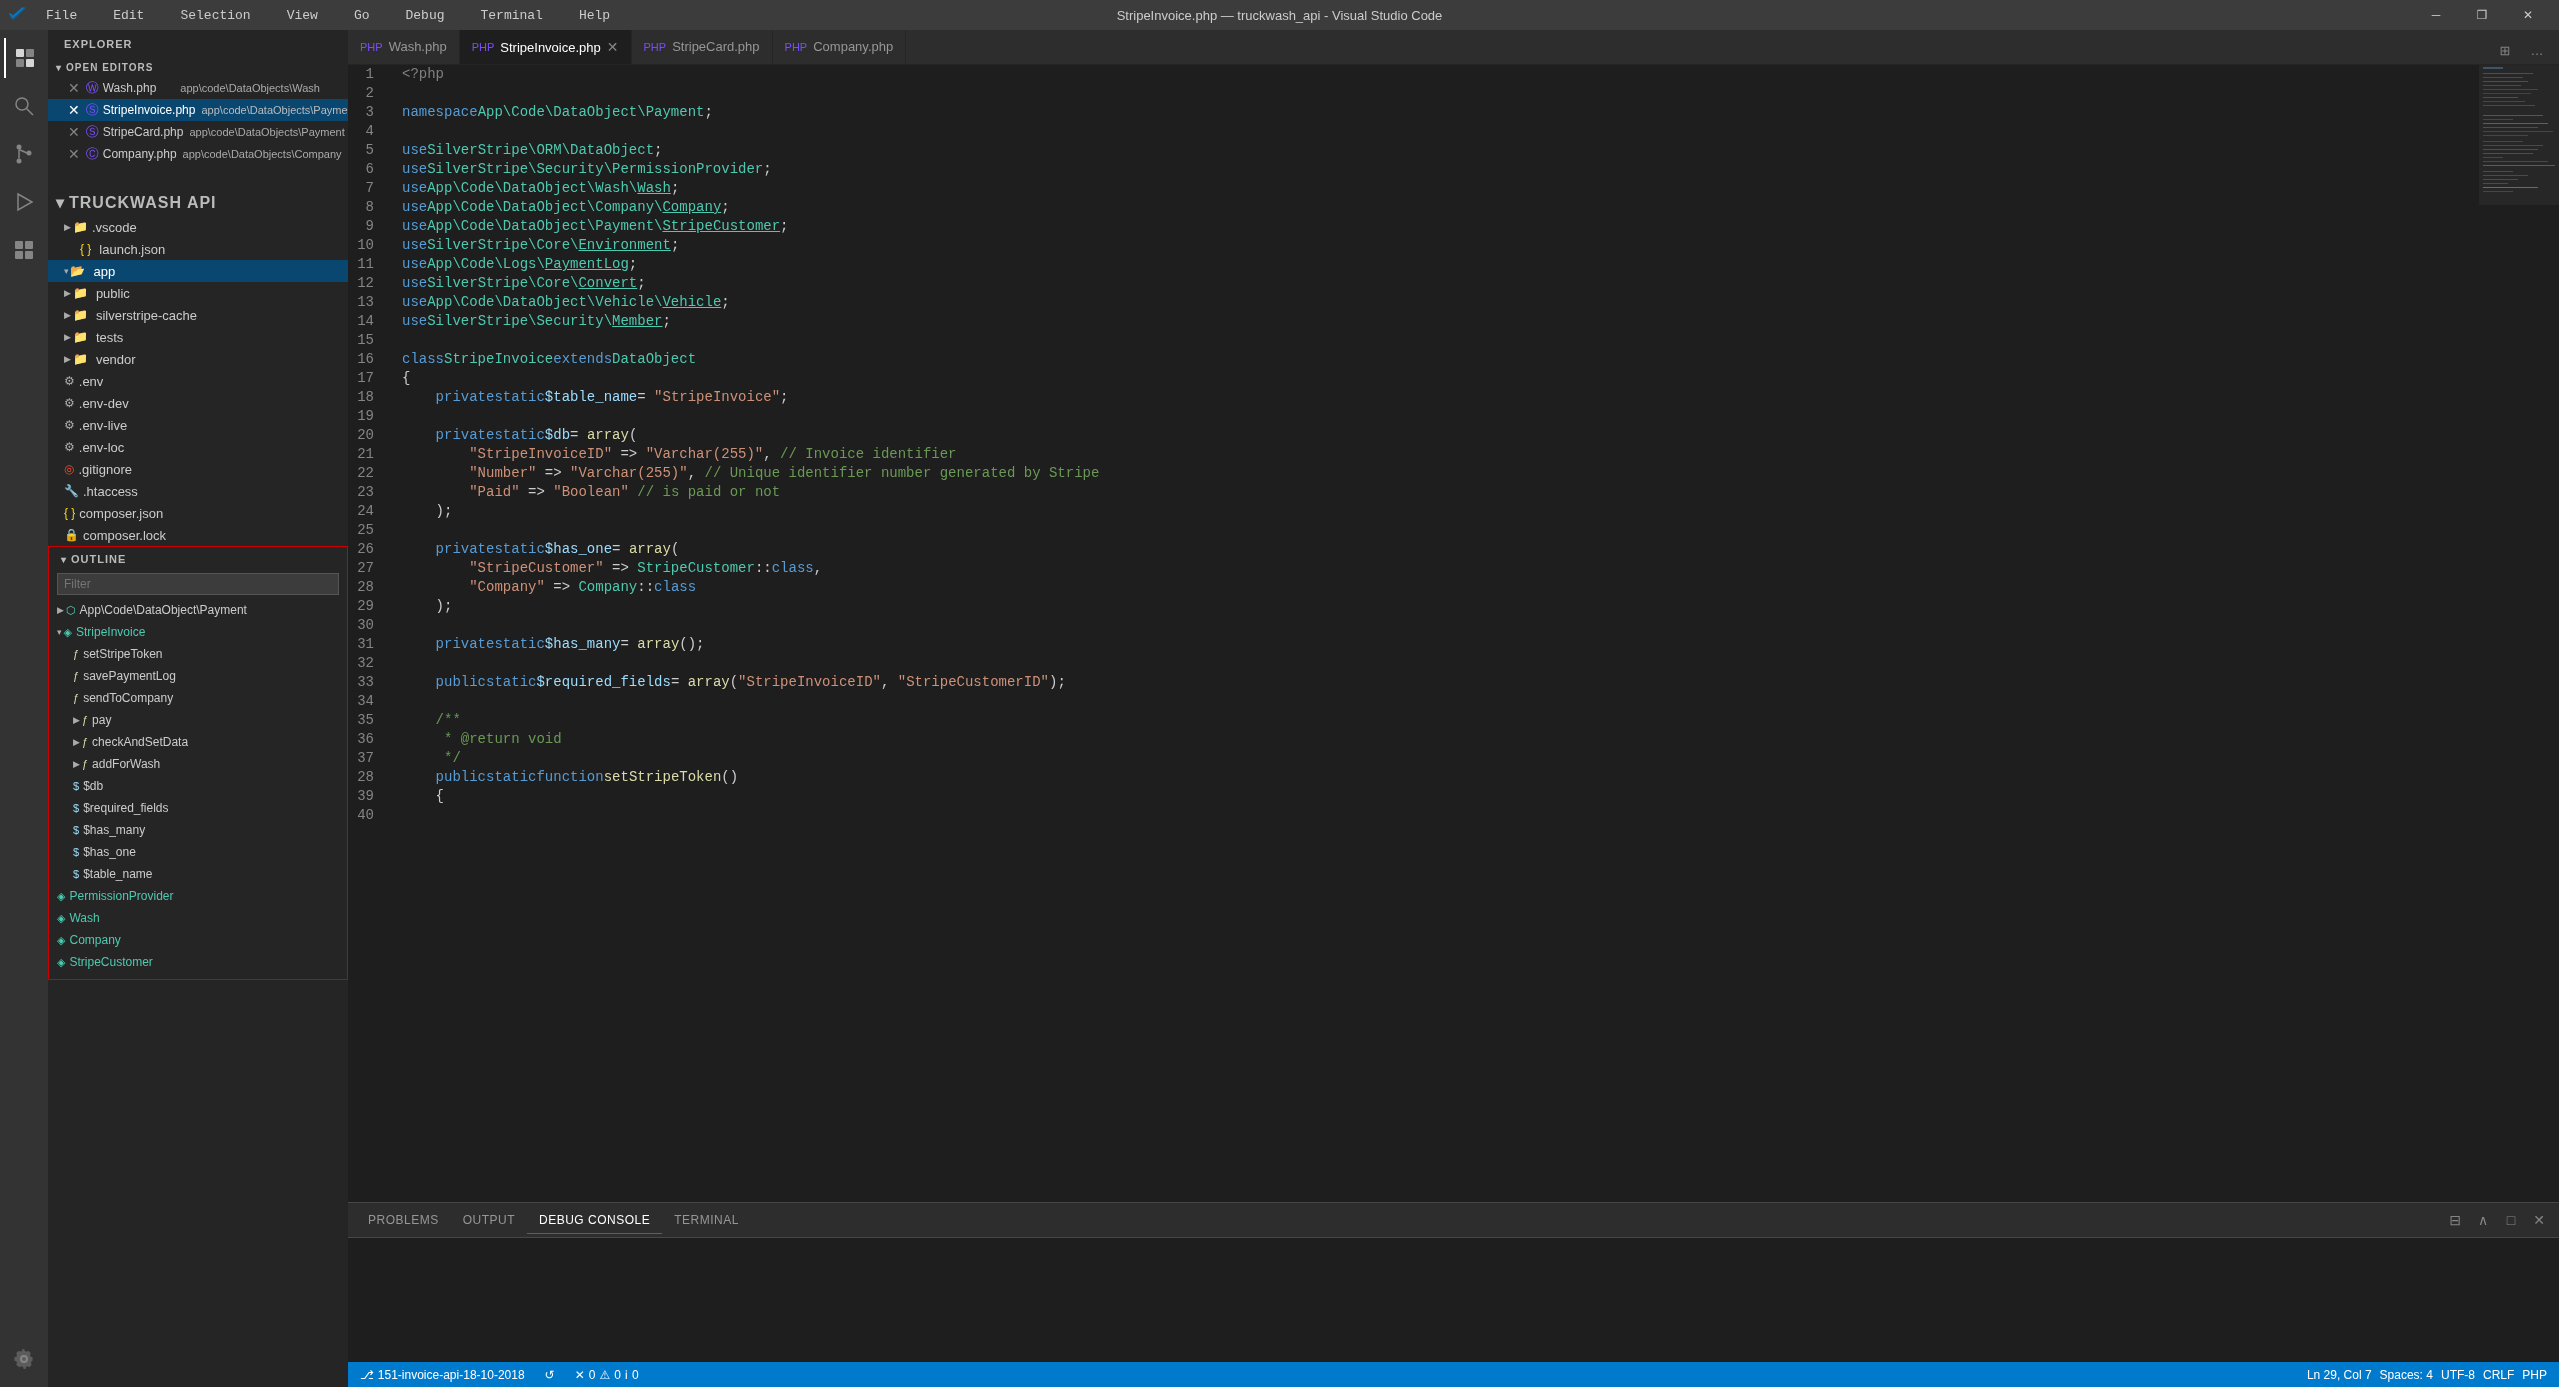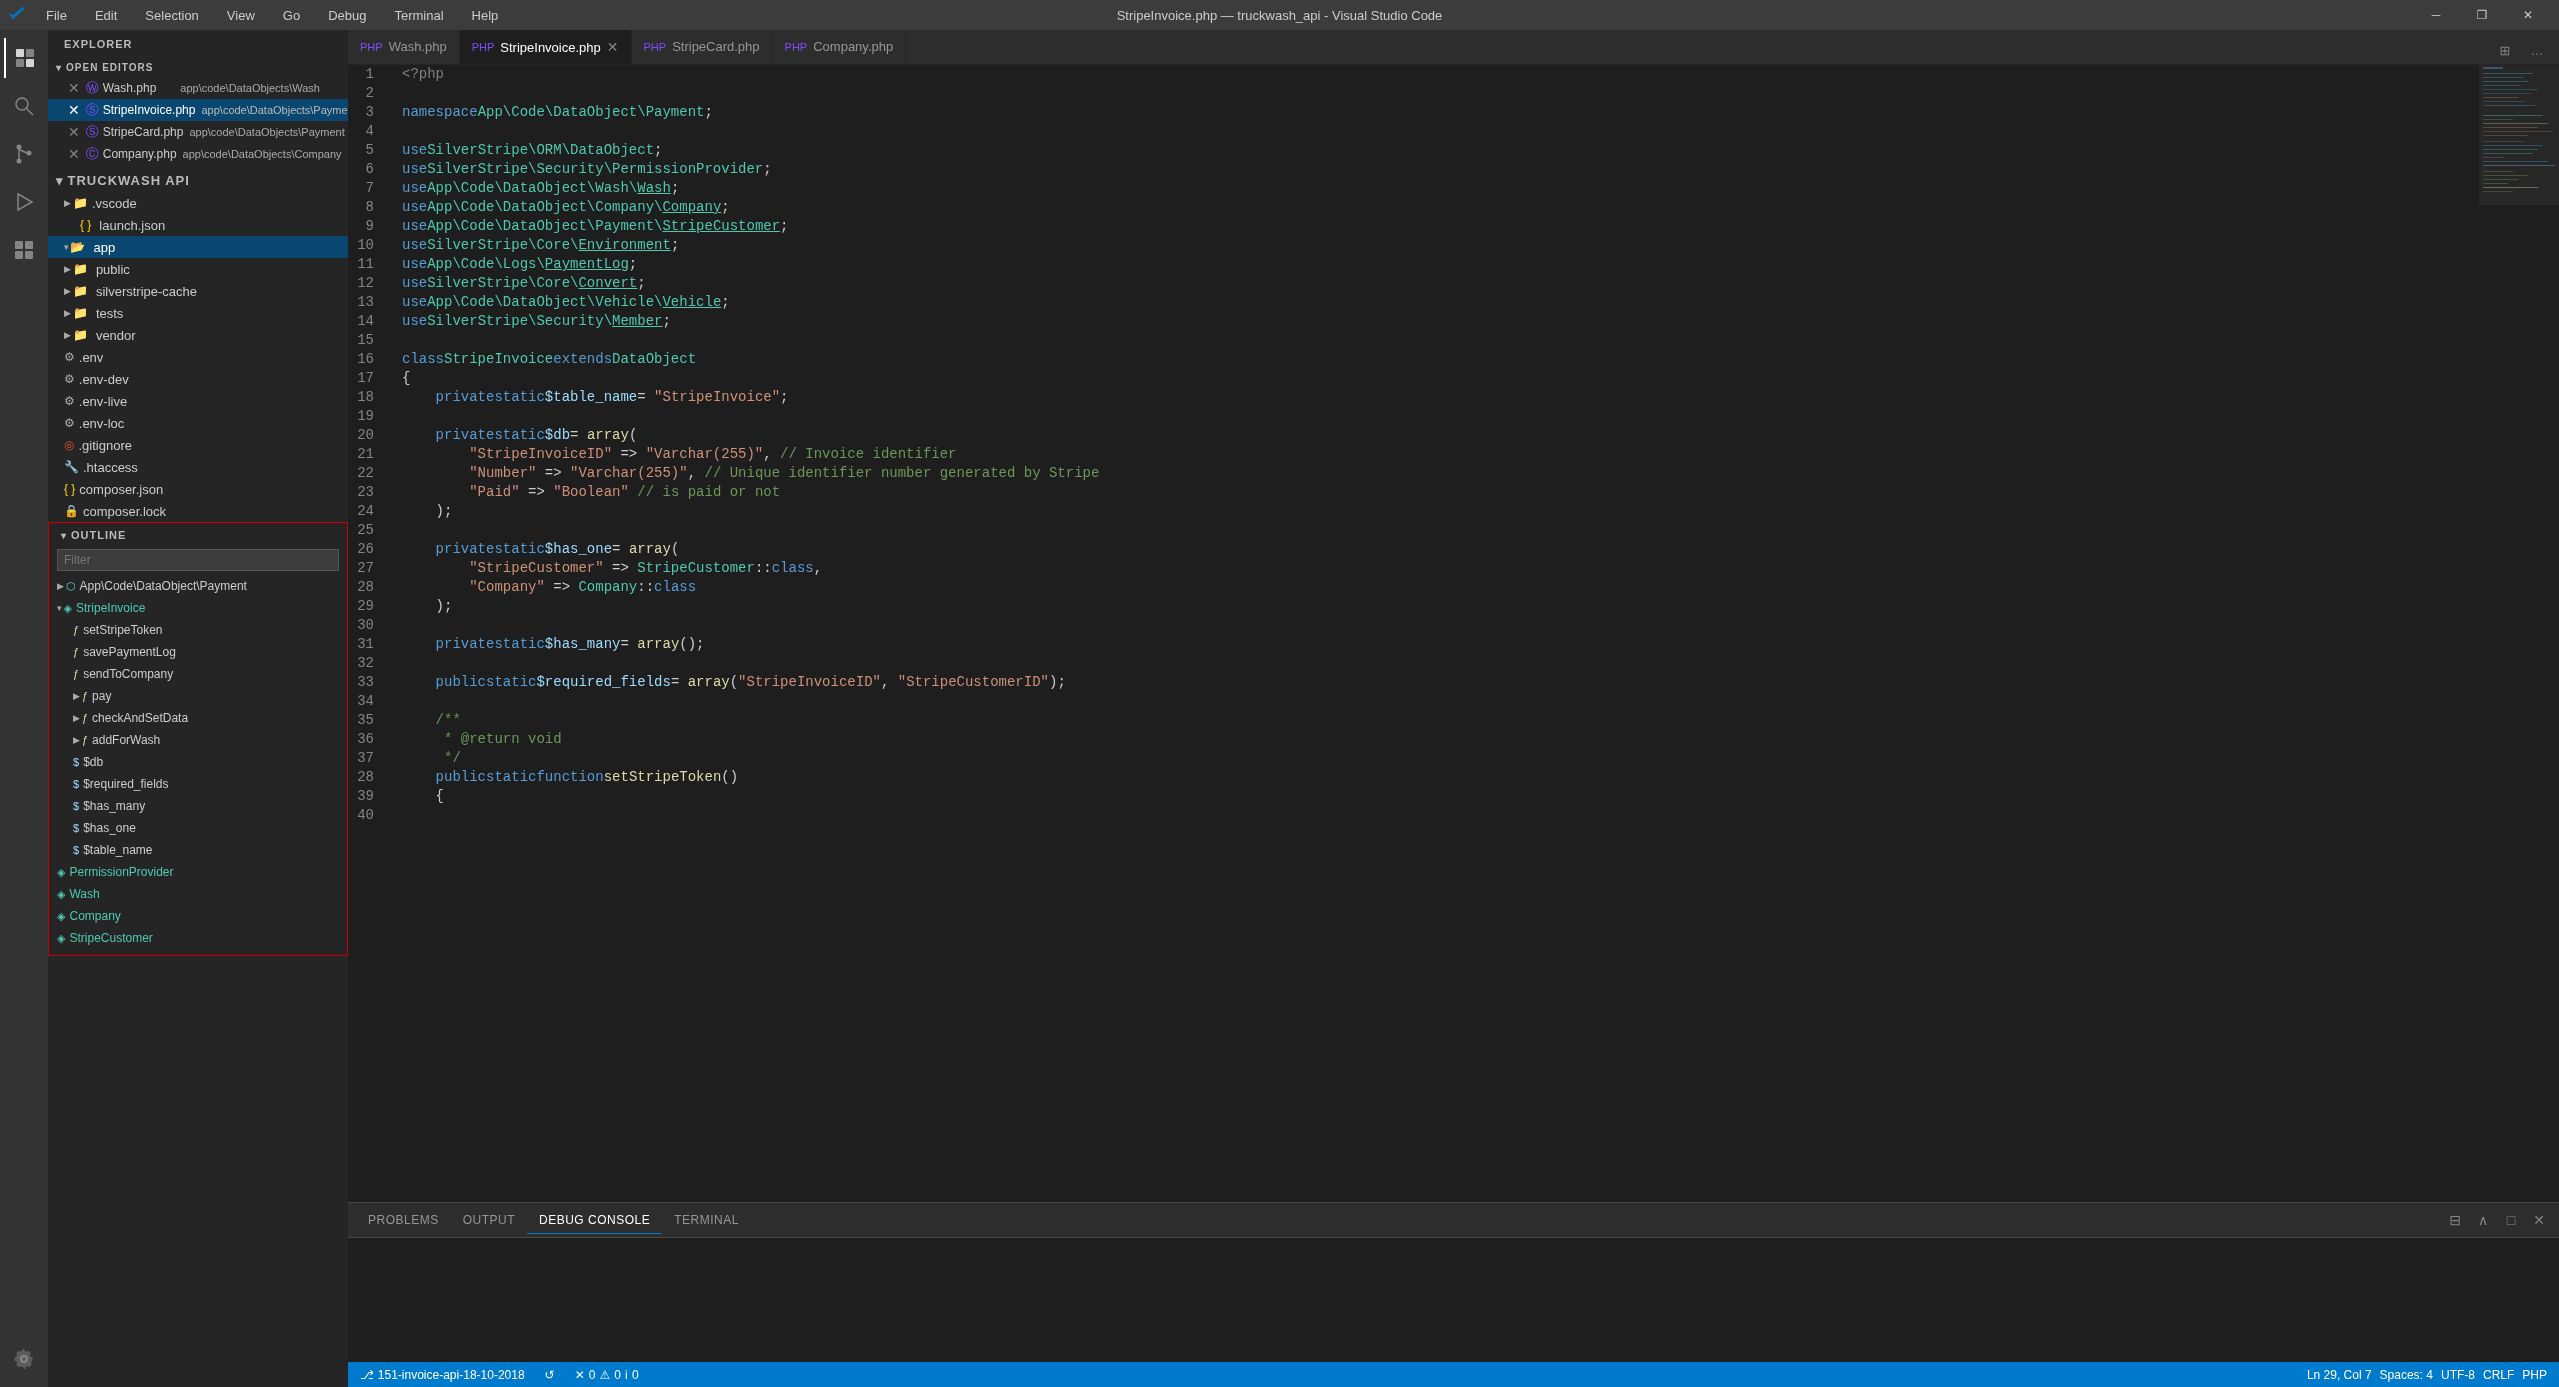--- a/index.html
+++ b/index.html
@@ -21,21 +21,22 @@
       gap: 0;
     }
     #titlebar .app-icon {
       width: 20px;
       height: 20px;
       margin-right: 8px;
       display: flex; align-items: center; justify-content: center;
     }
     #titlebar .menu-items {
       display: flex;
-      gap: 8px;
+      gap: 16px;
+      font-family: Liberation Mono, monospace;
     }
     #titlebar .menu-item {
       padding: 4px 10px;
       font-size: 13px;
       color: #cccccc;
       cursor: pointer;
     }
     #titlebar .title { position: absolute; left: 50%; transform: translateX(-50%); font-size: 13px; color: #cccccc; }
     #titlebar .window-controls { display: flex; gap: 0; }
     #titlebar .win-btn { width: 46px; height: 30px; display: flex; align-items: center; justify-content: center; cursor: pointer; font-size: 12px; color: #cccccc; }
@@ -377,21 +378,21 @@
       </div>
       <div class="open-editors-item" style="padding-left:20px;">
         <span style="color:#858585; font-size:14px; margin-right:6px;">✕</span>
         <span style="color:#7c4dff; margin-right:4px;">Ⓒ</span>
         <span style="font-size:12px;">Company.php</span>
         <span style="color:#aaa; font-size:11px; margin-left:6px;">app\code\DataObjects\Company</span>
       </div>
     </div>
 
     <div>
-      <div class="sidebar-section-title" style="font-size:13px; padding-left:8px; margin-top:0;">
+      <div class="sidebar-section-title" style="font-size:16px; padding-left:8px; margin-top:20px;">
         <span style="margin-right:4px;">▾</span><span>TRUCKWASH API</span>
       </div>
 
       <div class="tree-item" style="padding-left:16px;">
         <span class="chevron">▶</span>
         <span class="icon folder-icon">📁</span>
         <span class="label">.vscode</span>
       </div>
       <div class="tree-item" style="padding-left:32px;">
         <span class="icon file-icon-json">{ }</span>

